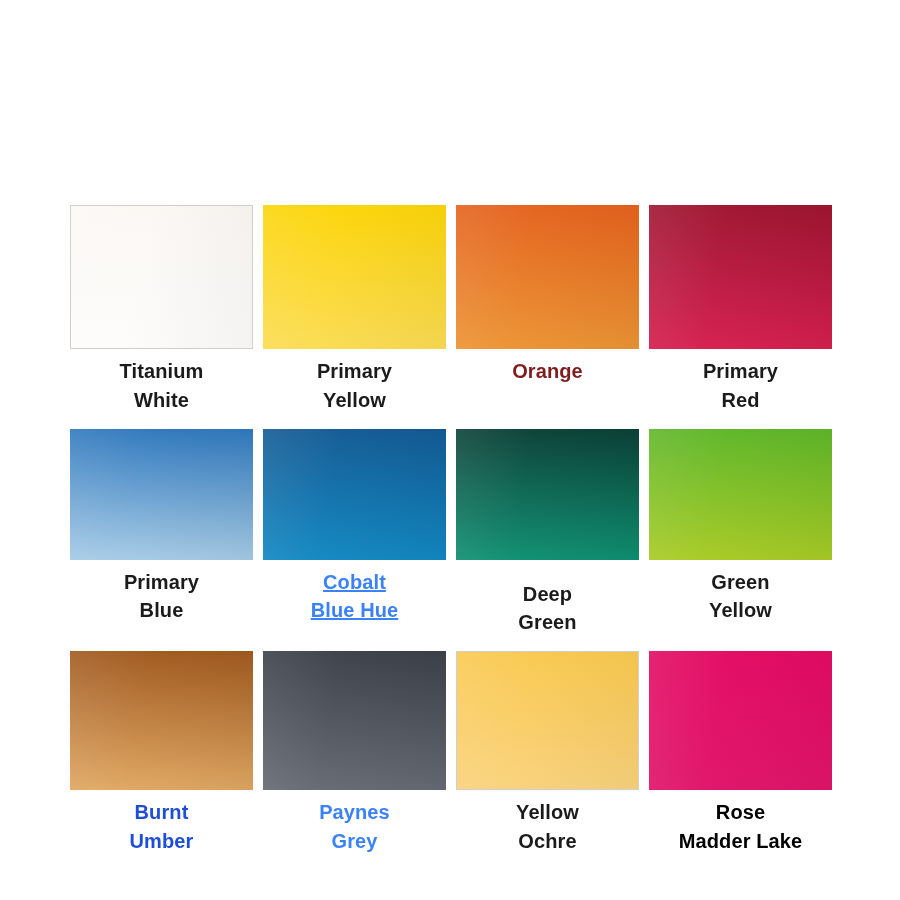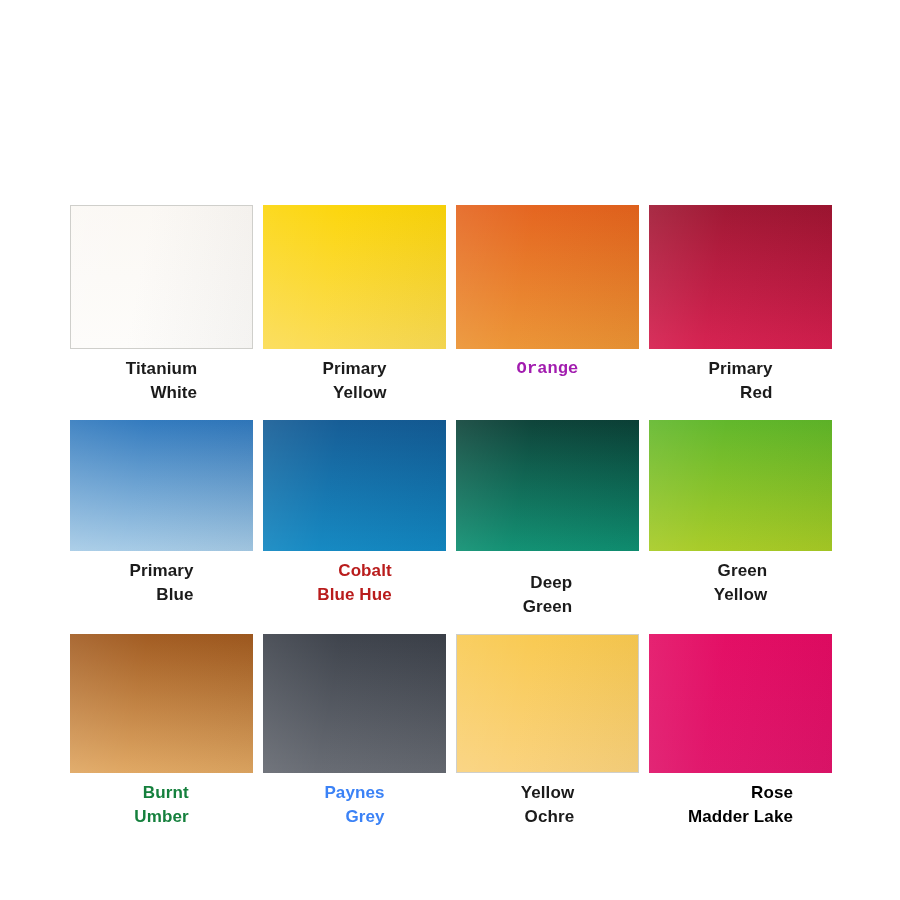--- a/index.html
+++ b/index.html
@@ -68,22 +68,22 @@
     bottom: 0;
     pointer-events: none;
     background: linear-gradient(100deg,
                 rgba(255,255,255,0.10) 0%,
                 rgba(255,255,255,0.02) 38%,
                 rgba(0,0,0,0.035) 100%);
   }
 
   .label {
     margin-top: 8px;
-    text-align: right;
-    font-size: 17px;
+    text-align: center;
+    font-size: 20px;
     font-weight: bold;
     line-height: 1.44;
     color: #1b1b1b;
     letter-spacing: 0.1px;
     white-space: pre-line;
   }
 
   
   .row-2 .chip { height: 131px; }
   .row-3 .chip { height: 139px; }
@@ -106,21 +106,21 @@
         <div class="chip" style="background: linear-gradient(rgb(252, 213, 8) 0%, rgb(251, 220, 84) 100%);">
           <div class="chip-sheen"></div>
         </div>
         <div class="label" style="color: rgb(27, 27, 27);">Primary
 Yellow</div>
       </div>
       <div class="cell">
         <div class="chip" style="background: linear-gradient(rgb(228, 98, 28) 0%, rgb(236, 148, 52) 100%);">
           <div class="chip-sheen"></div>
         </div>
-        <div class="label" style="color: #a21caf; font-family: Liberation Mono, monospace;">Orange</div>
+        <div class="label" style="color: #7f1d1d;">Orange</div>
       </div>
       <div class="cell">
         <div class="chip" style="background: linear-gradient(rgb(158, 20, 48) 0%, rgb(214, 31, 79) 100%);">
           <div class="chip-sheen"></div>
         </div>
         <div class="label" style="color: rgb(27, 27, 27);">Primary
 Red</div>
       </div>
     </div>
 
@@ -129,21 +129,21 @@
         <div class="chip" style="background: linear-gradient(rgb(47, 120, 189) 0%, rgb(166, 203, 230) 100%);">
           <div class="chip-sheen"></div>
         </div>
         <div class="label" style="color: rgb(27, 27, 27);">Primary
 Blue</div>
       </div>
       <div class="cell">
         <div class="chip" style="background: linear-gradient(rgb(18, 90, 148) 0%, rgb(18, 136, 194) 100%);">
           <div class="chip-sheen"></div>
         </div>
-        <div class="label" style="color: #b91c1c;">Cobalt
+        <div class="label" style="color: #3b82f6; text-decoration: underline;">Cobalt
 Blue Hue</div>
       </div>
       <div class="cell">
         <div class="chip" style="background: linear-gradient(rgb(10, 64, 54) 0%, rgb(15, 144, 114) 100%);">
           <div class="chip-sheen"></div>
         </div>
         <div class="label" style="color: rgb(27, 27, 27); margin-top: 20px;">Deep
 Green</div>
       </div>
       <div class="cell">
@@ -153,21 +153,21 @@
         <div class="label" style="color: rgb(27, 27, 27);">Green
 Yellow</div>
       </div>
     </div>
 
     <div class="row row-3">
       <div class="cell">
         <div class="chip" style="background: linear-gradient(rgb(160, 89, 30) 0%, rgb(224, 167, 98) 100%);">
           <div class="chip-sheen"></div>
         </div>
-        <div class="label" style="color: #15803d;">Burnt
+        <div class="label" style="color: #1d4ed8;">Burnt
 Umber</div>
       </div>
       <div class="cell">
         <div class="chip" style="background: linear-gradient(rgb(59, 64, 73) 0%, rgb(102, 106, 114) 100%);">
           <div class="chip-sheen"></div>
         </div>
         <div class="label" style="color: #3b82f6;">Paynes
 Grey</div>
       </div>
       <div class="cell">

